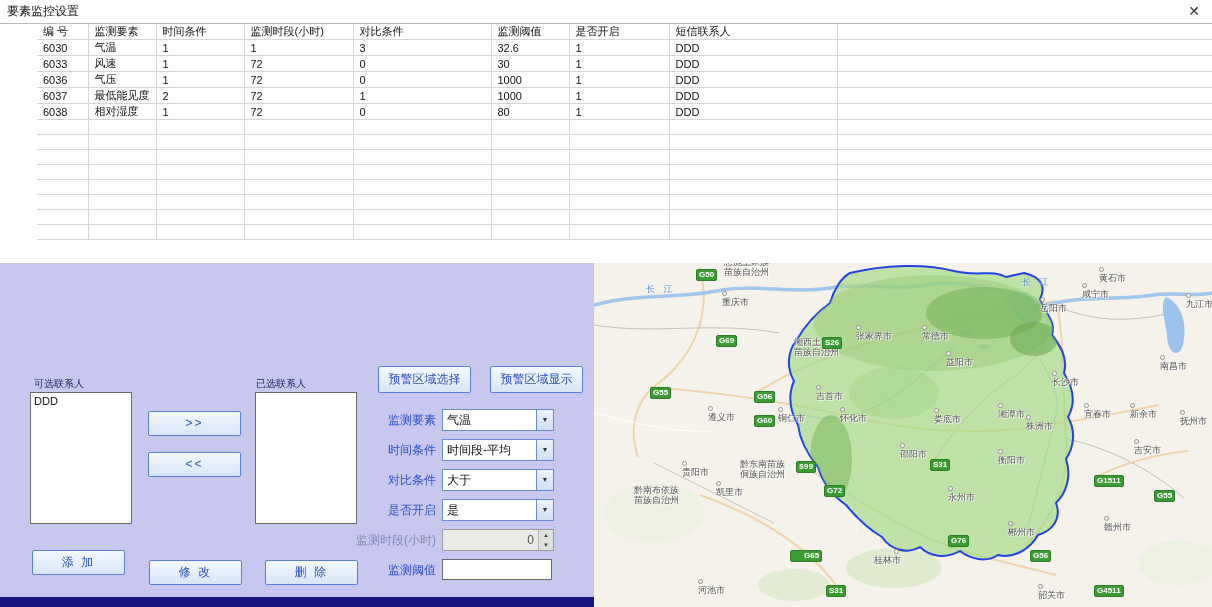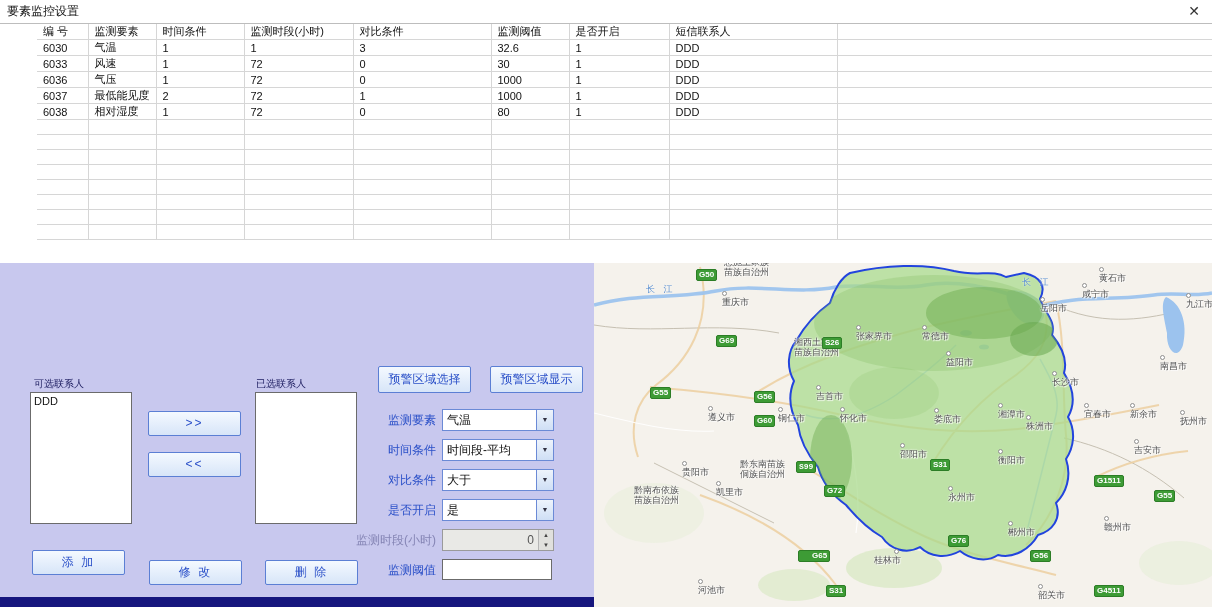--- a/index.html
+++ b/index.html
@@ -401,21 +401,21 @@
           <div class="badge" style="left: 228px; top: 74px;">S26</div>
           <div class="badge" style="left: 56px; top: 124px;">G55</div>
           <div class="badge" style="left: 160px; top: 128px;">G56</div>
           <div class="badge" style="left: 160px; top: 152px;">G60</div>
           <div class="badge" style="left: 202px; top: 198px; font-family: Liberation Mono, monospace;">S99</div>
           <div class="badge" style="left: 336px; top: 196px;">S31</div>
           <div class="badge" style="left: 230px; top: 222px;">G72</div>
           <div class="badge" style="left: 500px; top: 212px;">G1511</div>
           <div class="badge" style="left: 560px; top: 227px;">G55</div>
           <div class="badge" style="left: 330px; top: 272px; margin-left: 24px;">G76</div>
-          <div class="badge" style="left: 204px; top: 287px; padding-left: 13px;">G65</div>
+          <div class="badge" style="left: 196px; top: 287px; padding-left: 13px;">G65</div>
           <div class="badge" style="left: 436px; top: 287px;">G56</div>
           <div class="badge" style="left: 232px; top: 322px;">S31</div>
           <div class="badge" style="left: 500px; top: 322px;">G4511</div>
         </div>
     </div>
 
   </div>
 </div>
 
 </body></html>

